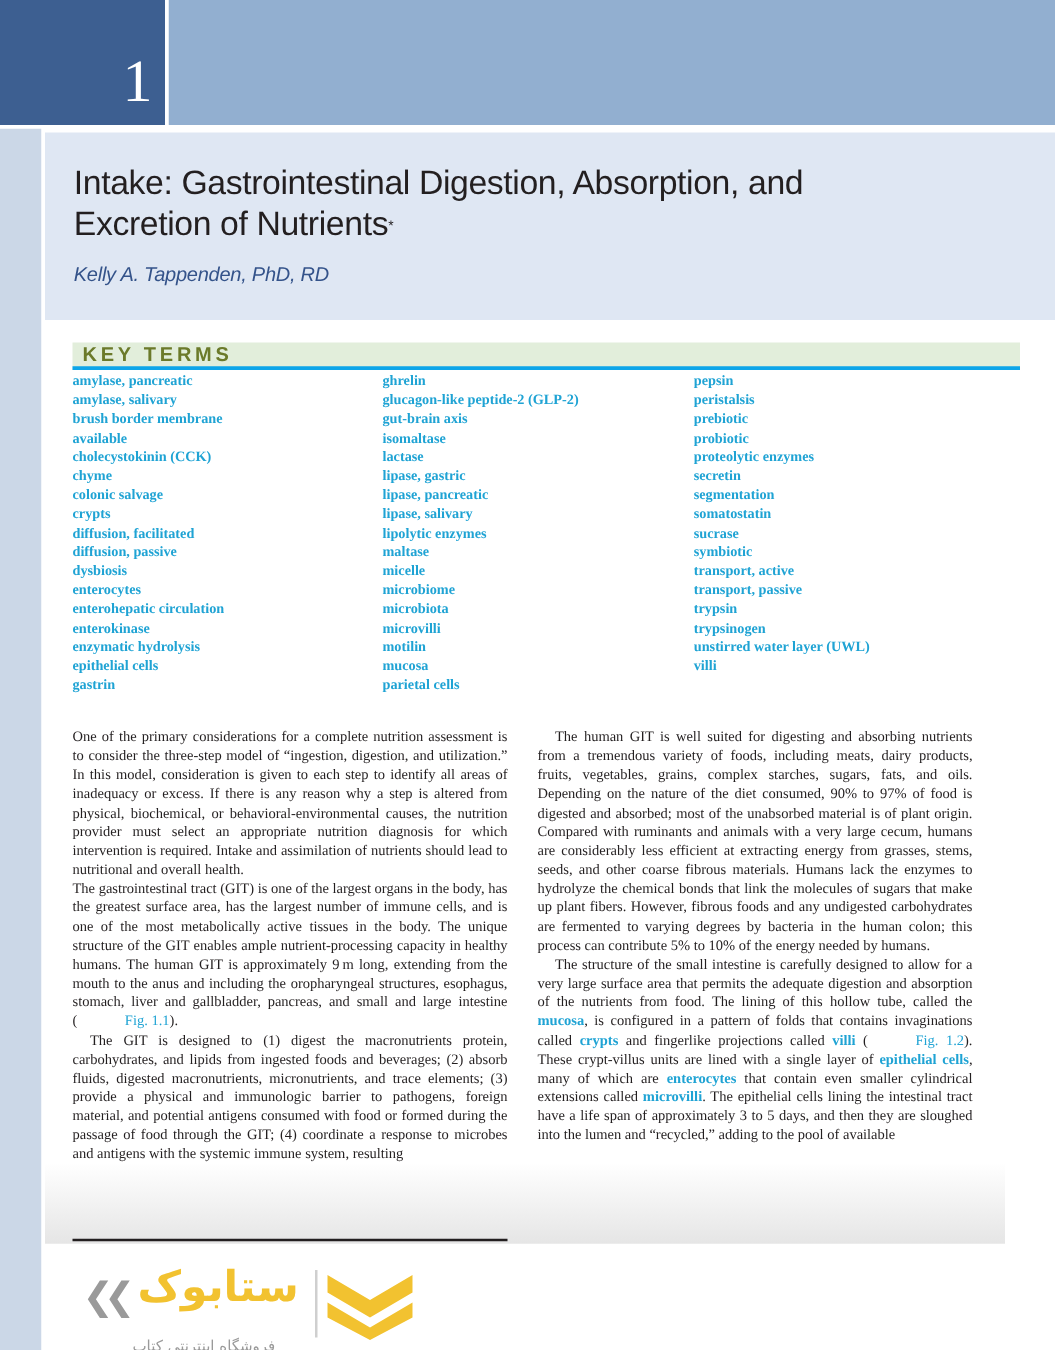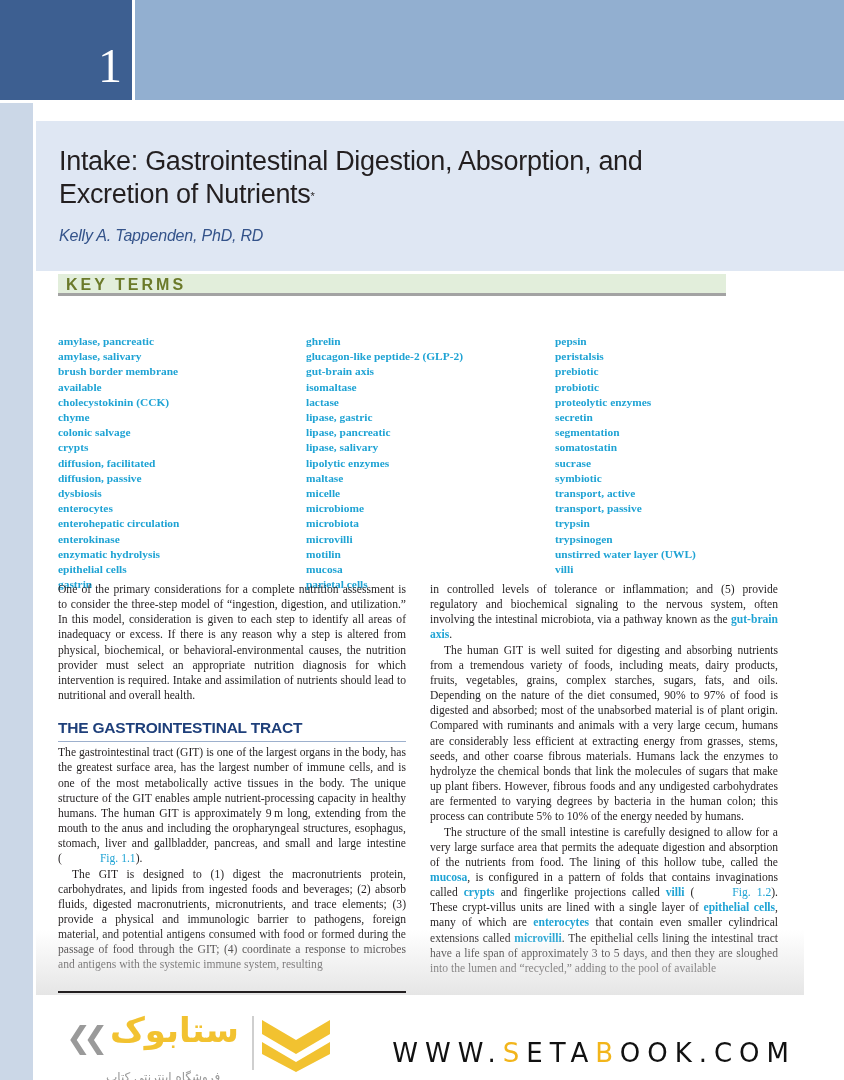--- a/index.html
+++ b/index.html
@@ -4,29 +4,29 @@
   <style>
     * { margin: 0; padding: 0; box-sizing: border-box; }
     html, body { width: 844px; height: 1080px; overflow: hidden; background: #ffffff; }
     body { position: relative; font-family: "Liberation Serif", serif; color: #231f20; }
 
     
     .chap-num-box { position: absolute; left: 0; top: 0; width: 132px; height: 100px; background: #3d5f91; }
     .chap-num { position: absolute; right: 10px; bottom: 10px; color: #ffffff; font-family: "Liberation Serif", serif; font-size: 48px; line-height: 1; }
     .top-band { position: absolute; left: 135px; top: 0; right: 0; height: 100px; background: #92afd0; }
     .left-strip { position: absolute; left: 0; top: 103px; width: 33px; bottom: 0; background: #cbd7e7; }
-    .title-panel { position: absolute; left: 36px; top: 121px; right: 0; height: 150px; background: #dfe7f3; }
+    .title-panel { position: absolute; left: 36px; top: 106px; right: 0; height: 150px; background: #dfe7f3; }
     .chapter-title { position: absolute; left: 23px; top: 24px; font-family: "Liberation Sans", sans-serif; font-weight: 300; font-size: 27px; line-height: 33px; color: #231f20; letter-spacing: -0.3px; }
     .chapter-title sup { font-size: 11px; vertical-align: top; position: relative; top: 2px; }
     .author { position: absolute; left: 23px; top: 106px; font-family: "Liberation Sans", sans-serif; font-style: italic; font-size: 16px; color: #34538a; letter-spacing: -0.2px; }
 
     
-    .kt-head { position: absolute; left: 58px; top: 274px; width: 668px; height: 22px; background: #e2eedb; border-bottom: 3px solid #a3a3a3; }
+    .kt-head { position: absolute; left: 58px; top: 274px; width: 758px; height: 22px; background: #e2eedb; border-bottom: 3px solid #0ea5e9; }
     .kt-title { position: absolute; left: 8px; top: 0px; font-family: "Liberation Sans", sans-serif; font-weight: bold; font-size: 16px; letter-spacing: 3px; color: #6b7a2a; line-height: 22px; }
-    .kt-col { position: absolute; top: 298px; list-style: none; margin-top: 36px; }
+    .kt-col { position: absolute; top: 298px; list-style: none; }
     .kt-col li { font-family: "Liberation Serif", serif; font-weight: bold; font-size: 11.4px; line-height: 15.2px; color: #1fa3d4; white-space: nowrap; }
     .kt-col.c1 { left: 58px; }
     .kt-col.c2 { left: 306px; }
     .kt-col.c3 { left: 555px; }
 
     
     .col { position: absolute; font-family: "Liberation Serif", serif; font-size: 11.6px; line-height: 15.15px; color: #231f20; text-align: justify; }
     .col.left { left: 58px; top: 582px; width: 348px; }
     .col.right { left: 430px; top: 582px; width: 348px; }
     .col p { margin: 0; }
@@ -122,39 +122,36 @@
     <li>transport, active</li>
     <li>transport, passive</li>
     <li>trypsin</li>
     <li>trypsinogen</li>
     <li>unstirred water layer (UWL)</li>
     <li>villi</li>
   </ul>
 
 <div class="col left">
   <p>One of the primary considerations for a complete nutrition assessment is to consider the three-step model of “ingestion, digestion, and utilization.” In this model, consideration is given to each step to identify all areas of inadequacy or excess. If there is any reason why a step is altered from physical, biochemical, or behavioral-environmental causes, the nutrition provider must select an appropriate nutrition diagnosis for which intervention is required. Intake and assimilation of nutrients should lead to nutritional and overall health.</p>
-  <h2 class="section-head">THE GASTROINTESTINAL TRACT</h2>
   <p><span>The gastrointestinal tract (GIT) is one of the largest organs in the body, has the greatest surface area, has the largest number of immune cells, and is one of the most metabolically active tissues in the body. The unique structure of the GIT enables ample nutrient-processing capacity in healthy humans. The human GIT is approximately 9 m long, extending from the mouth to the anus and including the oropharyngeal structures, esophagus, stomach, liver and gallbladder, pancreas, and small and large intestine (</span><a class="ref">Fig. 1.1</a><span>).</span></p>
   <p class="ind">The GIT is designed to (1) digest the macronutrients protein, carbohydrates, and lipids from ingested foods and beverages; (2) absorb fluids, digested macronutrients, micronutrients, and trace elements; (3) provide a physical and immunologic barrier to pathogens, foreign material, and potential antigens consumed with food or formed during the passage of food through the GIT; (4) coordinate a response to microbes and antigens with the systemic immune system, resulting</p>
 </div>
 
 <div class="col right">
-  <p><span>in controlled levels of tolerance or inflammation; and (5) provide regulatory and biochemical signaling to the nervous system, often involving the intestinal microbiota, via a pathway known as the </span><a class="kw">gut-brain axis</a><span>.</span></p>
   <p class="ind">The human GIT is well suited for digesting and absorbing nutrients from a tremendous variety of foods, including meats, dairy products, fruits, vegetables, grains, complex starches, sugars, fats, and oils. Depending on the nature of the diet consumed, 90% to 97% of food is digested and absorbed; most of the unabsorbed material is of plant origin. Compared with ruminants and animals with a very large cecum, humans are considerably less efficient at extracting energy from grasses, stems, seeds, and other coarse fibrous materials. Humans lack the enzymes to hydrolyze the chemical bonds that link the molecules of sugars that make up plant fibers. However, fibrous foods and any undigested carbohydrates are fermented to varying degrees by bacteria in the human colon; this process can contribute 5% to 10% of the energy needed by humans.</p>
   <p class="ind"><span>The structure of the small intestine is carefully designed to allow for a very large surface area that permits the adequate digestion and absorption of the nutrients from food. The lining of this hollow tube, called the </span><a class="kw">mucosa</a><span>, is configured in a pattern of folds that contains invaginations called </span><a class="kw">crypts</a><span> and fingerlike projections called </span><a class="kw">villi</a><span> (</span><a class="ref">Fig. 1.2</a><span>). These crypt-villus units are lined with a single layer of </span><a class="kw">epithelial cells</a><span>, many of which are </span><a class="kw">enterocytes</a><span> that contain even smaller cylindrical extensions called </span><a class="kw">microvilli</a><span>. The epithelial cells lining the intestinal tract have a life span of approximately 3 to 5 days, and then they are sloughed into the lumen and “recycled,” adding to the pool of available</span></p>
 </div>
 
 <div class="fade"></div>
 <div class="footnote-rule"></div>
 
 <div class="footer">
   <div class="logo-box">
     <span class="logo-arrows">❮❮</span>
     <span class="logo-word">ستابوک</span>
     <span class="logo-sub">فروشگاه اینترنتی کتاب</span>
     <div class="logo-divider"></div>
     <svg class="logo-chevron" viewBox="0 0 72 60">
       <polygon points="2,6 36,26 70,6 70,20 36,40 2,20" fill="#f2c230"></polygon>
       <polygon points="2,28 36,48 70,28 70,40 36,58 2,40" fill="#f2c230"></polygon>
     </svg>
   </div>
-  <div class="store-url"><span>WWW.</span><span class="hl">S</span><span>ETA</span><span class="hl">B</span><span>OOK.COM</span></div>
 </div>
 
 </body></html>

